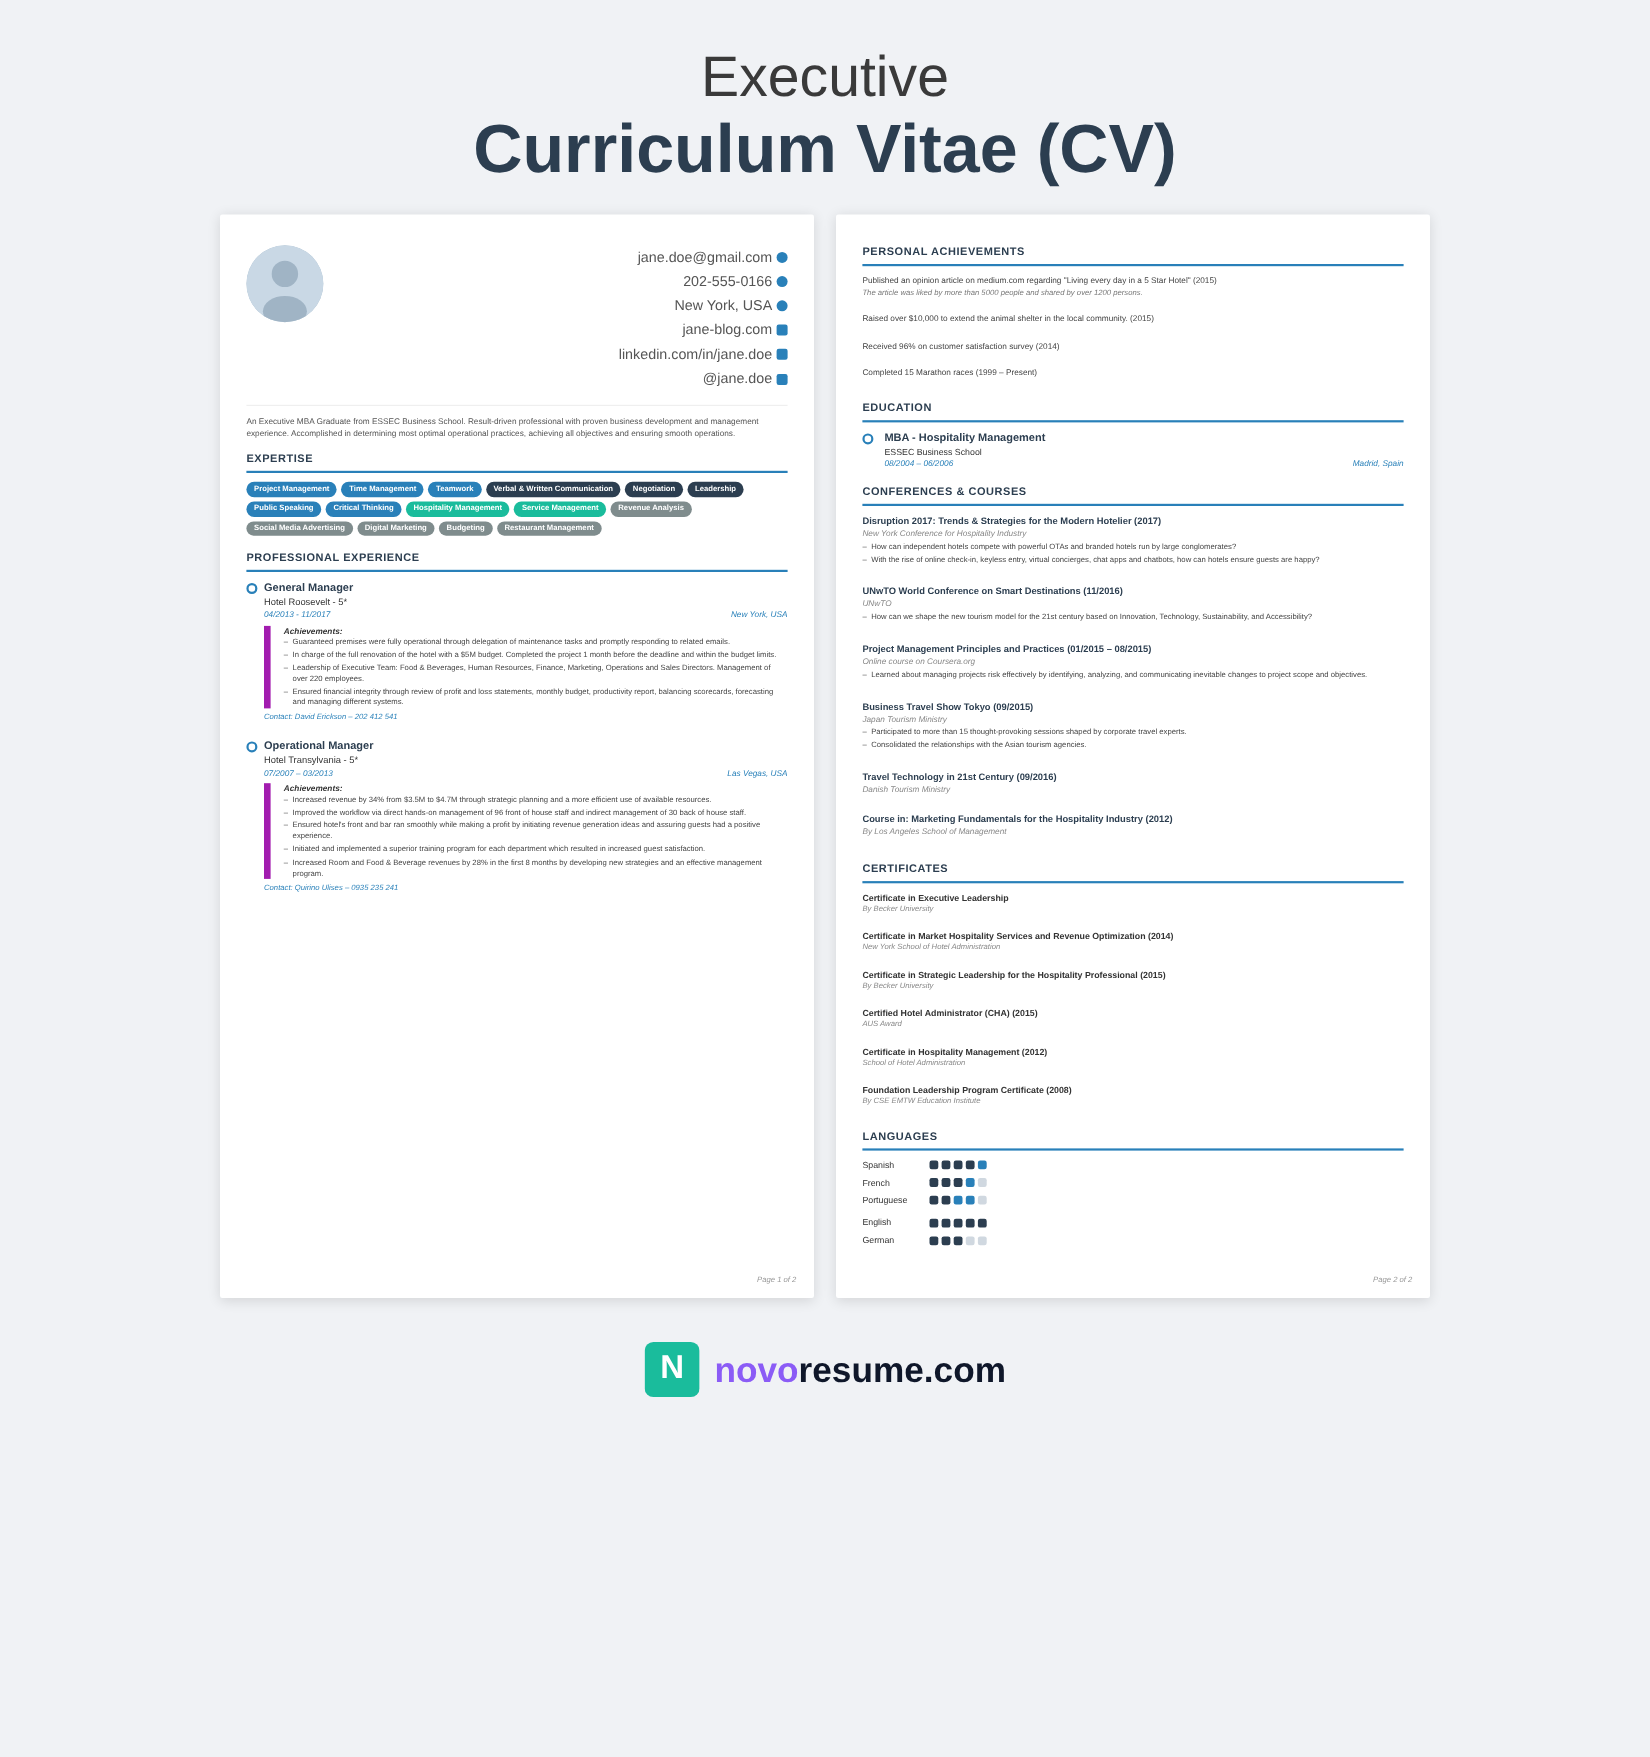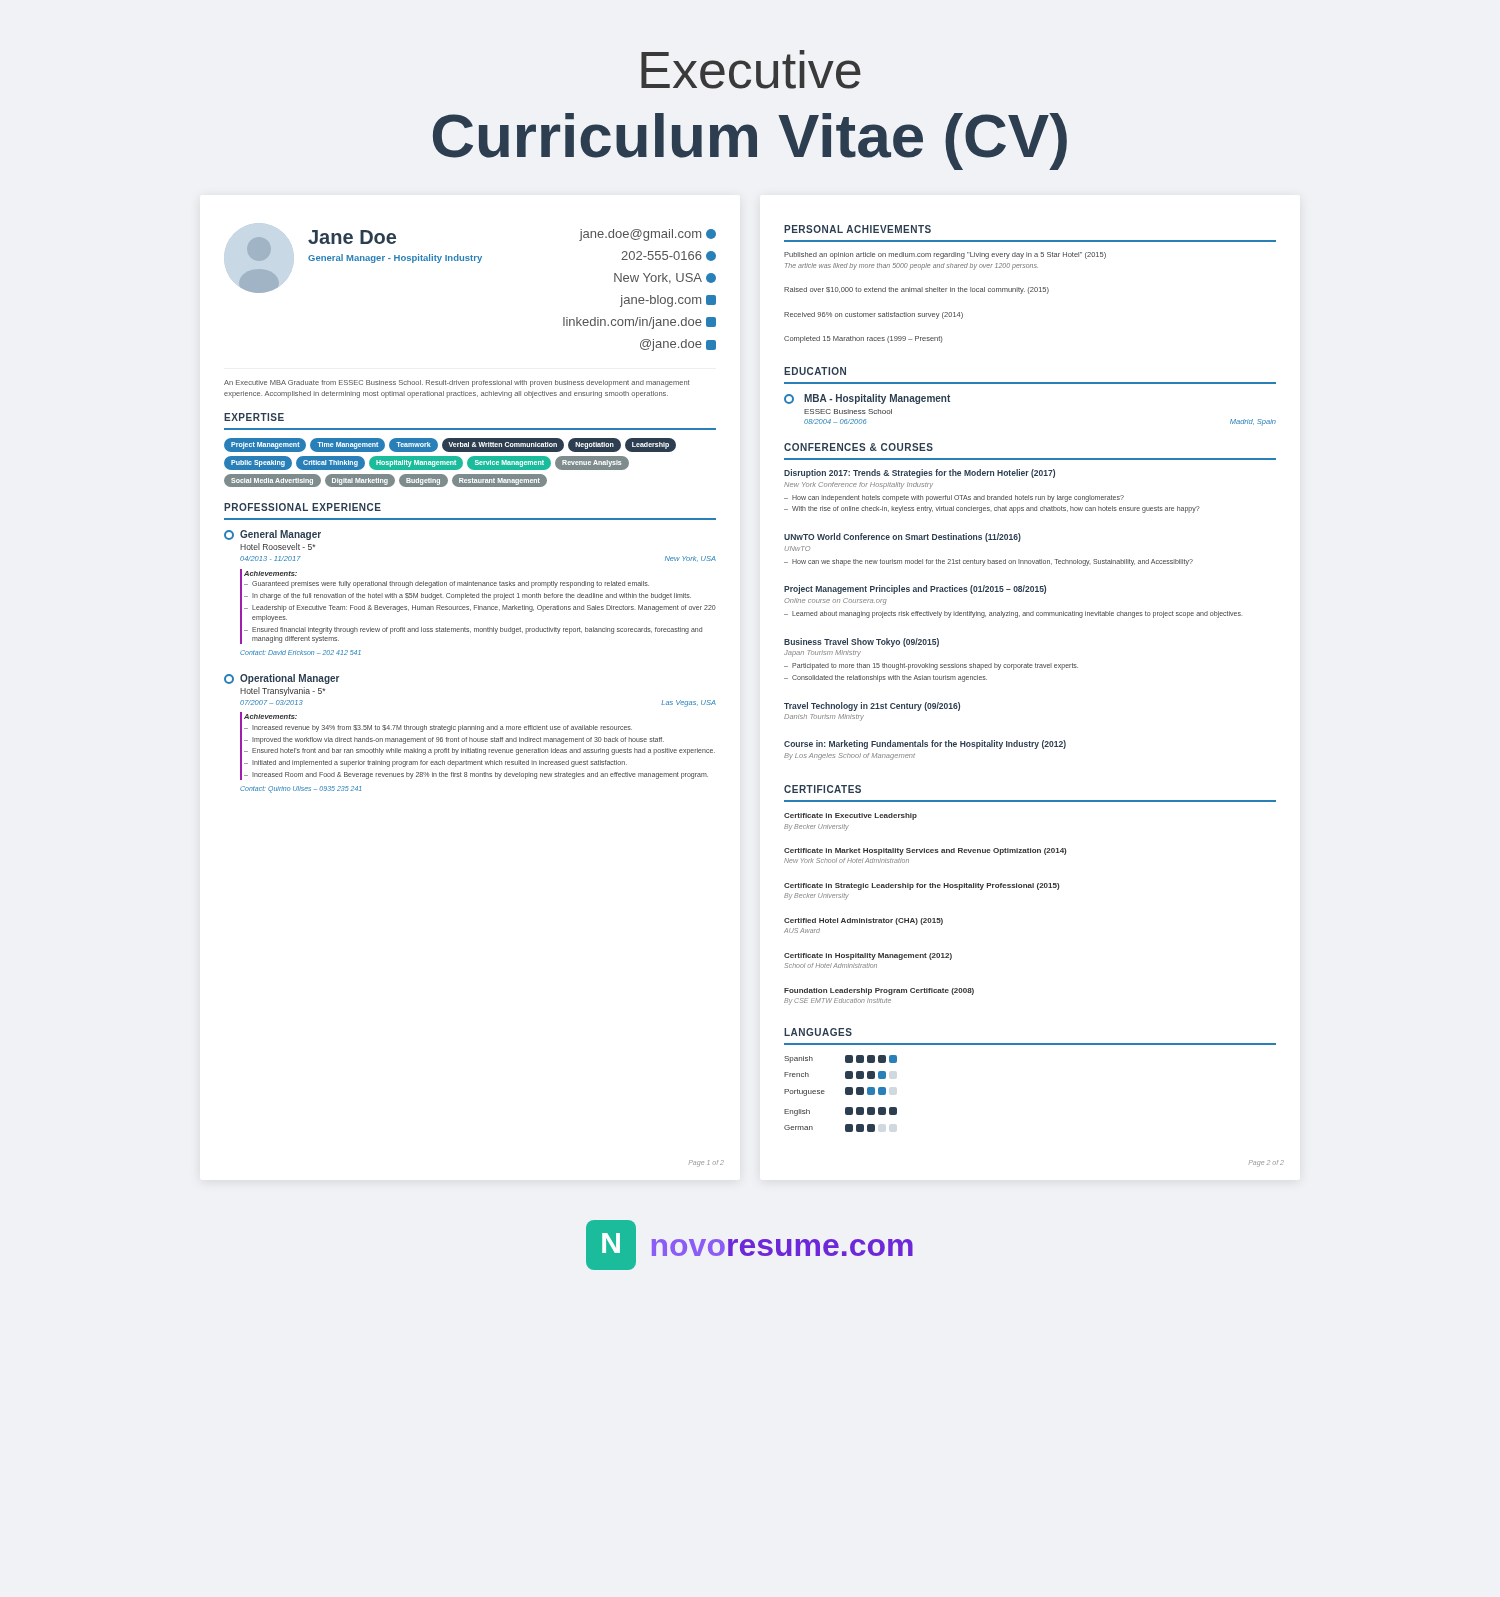--- a/index.html
+++ b/index.html
@@ -173,22 +173,22 @@
     }
     .exp-meta {
       display: flex;
       justify-content: space-between;
       font-size: 7.5px;
       color: #2980b9;
       font-style: italic;
       margin-bottom: 3px;
     }
     .exp-achievements {
-      border-left: 2px solid #a21caf;
-      padding-left: 2px;
+      border-left: 6px solid #a21caf;
+      padding-left: 12px;
       margin: 4px 0;
     }
     .exp-achievements .ach-label {
       font-size: 7.5px;
       font-weight: 700;
       color: #333;
       font-style: italic;
     }
     .exp-achievements ul {
       list-style: none;
@@ -357,45 +357,41 @@
     }
     .footer-logo-n {
       width: 50px;
       height: 50px;
     }
     .footer-text {
       font-size: 32px;
       font-weight: 700;
       color: #2c3e50;
     }
-    .footer-text span { color: #6d28d9; }
+    .footer-text span { color: #0f172a; }
   </style>
 </head>
 <body>
 
 <div class="page-title">
   <span class="line1">Executive</span>
   <span class="line2">Curriculum Vitae (CV)</span>
 </div>
 
 <div class="cv-container">
 
   <div class="cv-page">
 
     <div class="profile-header">
       <div class="avatar">
         <svg viewBox="0 0 70 70" xmlns="http://www.w3.org/2000/svg">
           <circle cx="35" cy="35" r="35" fill="#c9d8e5"></circle>
           <circle cx="35" cy="26" r="12" fill="#a0b4c5"></circle>
           <ellipse cx="35" cy="60" rx="20" ry="14" fill="#a0b4c5"></ellipse>
         </svg>
-      </div>
-      <div class="profile-info">
-        <div class="profile-name">Jane Doe</div>
-        <div class="profile-title">General Manager - Hospitality Industry</div>
       </div>
       <div class="contact-info">
         <div class="contact-row">
           <span>jane.doe@gmail.com</span>
           <span class="contact-icon"></span>
         </div>
         <div class="contact-row">
           <span>202-555-0166</span>
           <span class="contact-icon"></span>
         </div>

